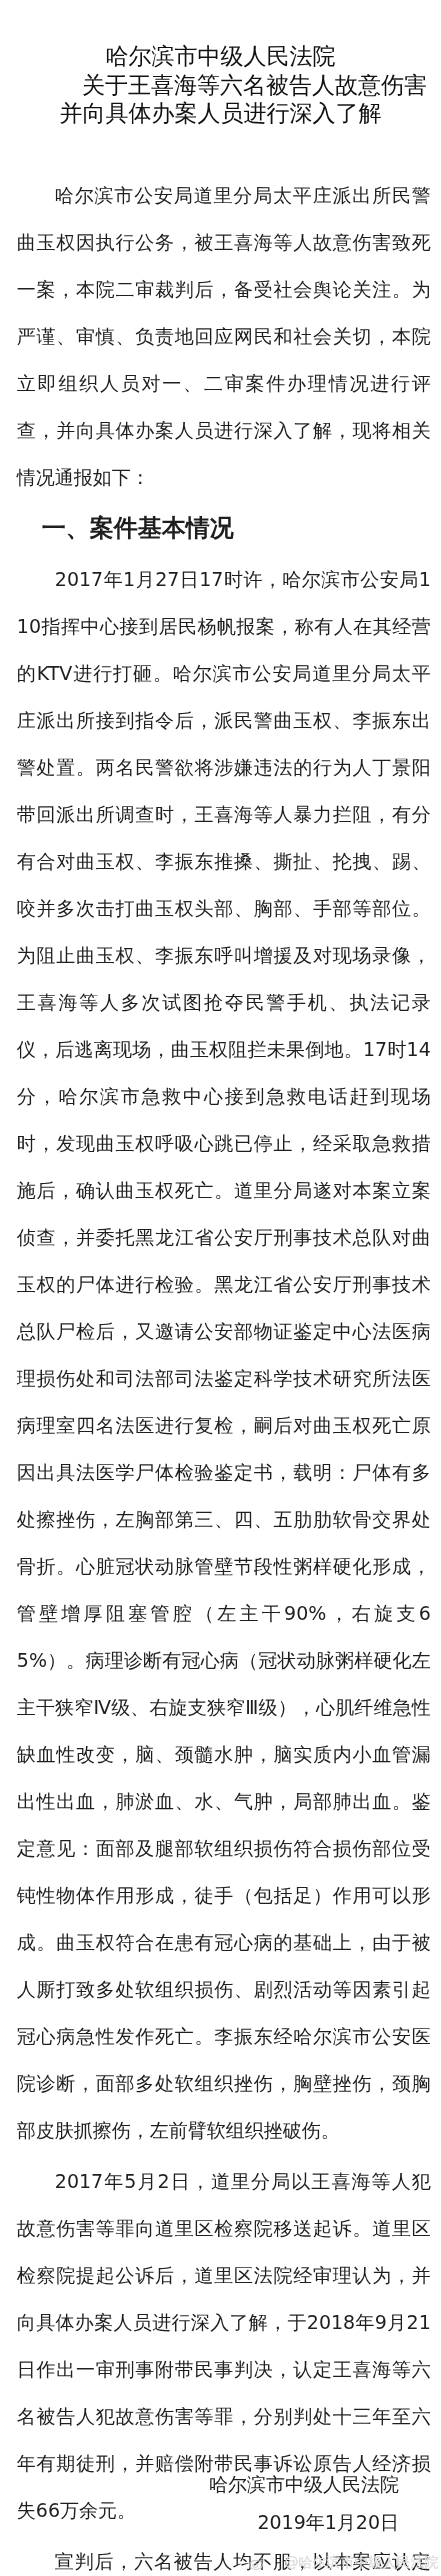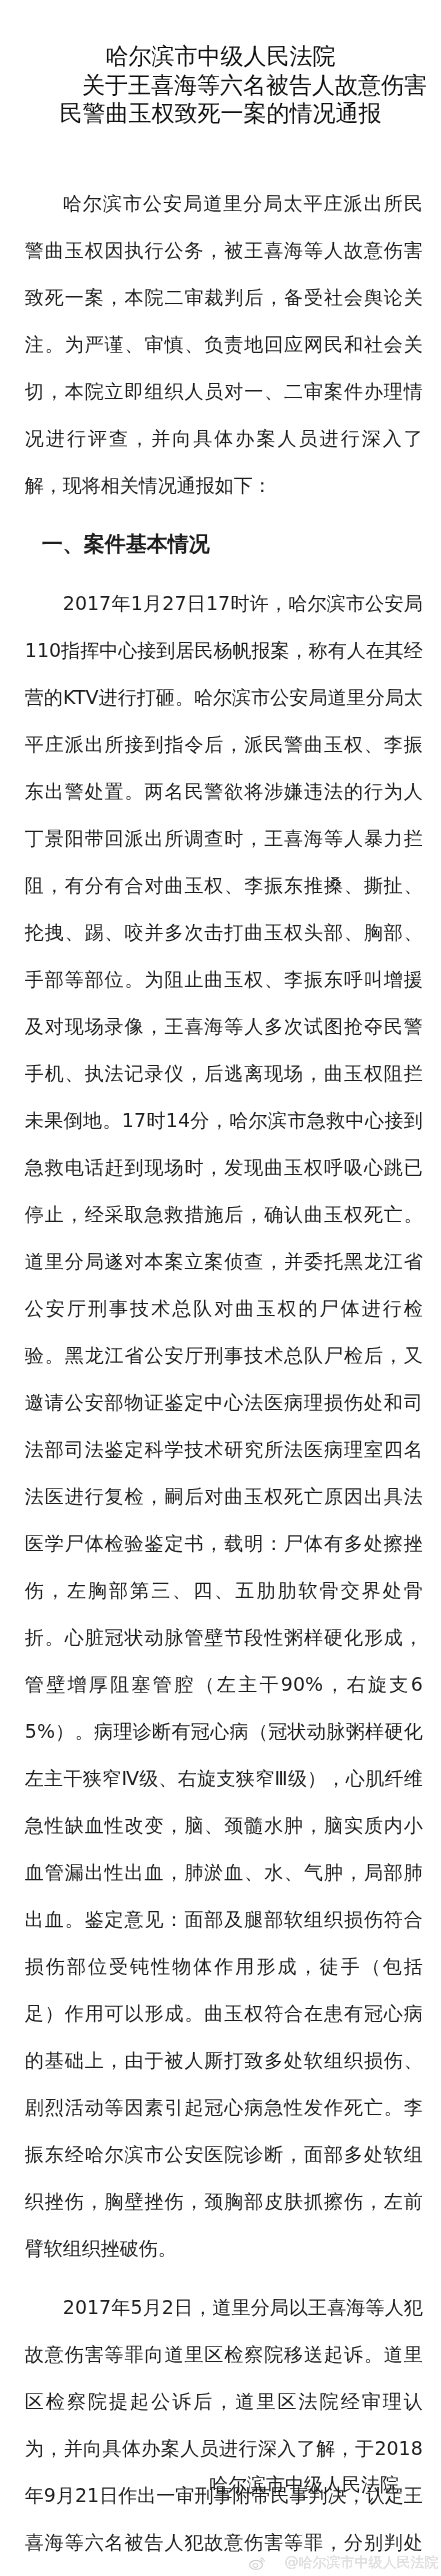--- a/index.html
+++ b/index.html
@@ -2,46 +2,47 @@
 <html style="font-size:10.2px"><head>
 <meta charset="utf-8">
 <style>
   html, body { margin: 0; padding: 0; background: #ffffff; }
   body { width: 441px; height: 2576px; position: relative; overflow: hidden;
          font-family: "DejaVu Sans", "Liberation Sans", sans-serif; color: #1a1a1a; }
   .title { position: absolute; left: 0; width: 441px; text-align: center;
            font-size: 23px; line-height: 28px; color: #111; letter-spacing: 0px; }
   .body-text { position: absolute; left: 12.8px; width: 422px; font-size: 19px;
                line-height: 47px; color: #1e1e1e; text-align: justify; word-break: break-all; }
-  .para { margin: 12px; text-indent: 2em; }
-  .heading { margin: 0; font-weight: bold; padding-left: 29px; font-size: 21px; }
+  .para { margin: 4px; text-indent: 2em; }
+  .heading { margin: 0; font-weight: bold; padding-left: 29px; font-size: 24px; }
   .sign { position: absolute; right: 42px; text-align: right; font-size: 19px; line-height: 38px; color: #1e1e1e; }
   .watermark { position: absolute; right: 2.6px; bottom: 3.8px; font-size: 14px; color: #e6e6e6;
                text-shadow: 0 0 0.6px #bdbdbd; display: flex; align-items: center; gap: 19px; }
   .weibo-icon { width: 16.6px; height: 14px; }
 </style>
 </head>
 <body>
 
 <div class="title" style="top:42px;">哈尔滨市中级人民法院</div>
 <div class="title" style="top:71px;padding-left:34px;">关于王喜海等六名被告人故意伤害</div>
-<div class="title" style="top:99px;">民警曲玉权致死一案的情况通报</div>
+<div class="title" style="top:99px;">并向具体办案人员进行深入了解</div>
 
 <div class="body-text" style="top:168px;">
   <p class="para">哈尔滨市公安局道里分局太平庄派出所民警曲玉权因执行公务，被王喜海等人故意伤害致死一案，本院二审裁判后，备受社会舆论关注。为严谨、审慎、负责地回应网民和社会关切，本院立即组织人员对一、二审案件办理情况进行评查，并向具体办案人员进行深入了解，现将相关情况通报如下：</p>
 
   <p class="heading">一、案件基本情况</p>
   <p class="para">2017年1月27日17时许，哈尔滨市公安局110指挥中心接到居民杨帆报案，称有人在其经营的KTV进行打砸。哈尔滨市公安局道里分局太平庄派出所接到指令后，派民警曲玉权、李振东出警处置。两名民警欲将涉嫌违法的行为人丁景阳带回派出所调查时，王喜海等人暴力拦阻，有分有合对曲玉权、李振东推搡、撕扯、抡拽、踢、咬并多次击打曲玉权头部、胸部、手部等部位。为阻止曲玉权、李振东呼叫增援及对现场录像，王喜海等人多次试图抢夺民警手机、执法记录仪，后逃离现场，曲玉权阻拦未果倒地。17时14分，哈尔滨市急救中心接到急救电话赶到现场时，发现曲玉权呼吸心跳已停止，经采取急救措施后，确认曲玉权死亡。道里分局遂对本案立案侦查，并委托黑龙江省公安厅刑事技术总队对曲玉权的尸体进行检验。黑龙江省公安厅刑事技术总队尸检后，又邀请公安部物证鉴定中心法医病理损伤处和司法部司法鉴定科学技术研究所法医病理室四名法医进行复检，嗣后对曲玉权死亡原因出具法医学尸体检验鉴定书，载明：尸体有多处擦挫伤，左胸部第三、四、五肋肋软骨交界处骨折。心脏冠状动脉管壁节段性粥样硬化形成，管壁增厚阻塞管腔（左主干90%，右旋支65%）。病理诊断有冠心病（冠状动脉粥样硬化左主干狭窄Ⅳ级、右旋支狭窄Ⅲ级），心肌纤维急性缺血性改变，脑、颈髓水肿，脑实质内小血管漏出性出血，肺淤血、水、气肿，局部肺出血。鉴定意见：面部及腿部软组织损伤符合损伤部位受钝性物体作用形成，徒手（包括足）作用可以形成。曲玉权符合在患有冠心病的基础上，由于被人厮打致多处软组织损伤、剧烈活动等因素引起冠心病急性发作死亡。李振东经哈尔滨市公安医院诊断，面部多处软组织挫伤，胸壁挫伤，颈胸部皮肤抓擦伤，左前臂软组织挫破伤。</p>
   <p class="para">2017年5月2日，道里分局以王喜海等人犯故意伤害等罪向道里区检察院移送起诉。道里区检察院提起公诉后，道里区法院经审理认为，并向具体办案人员进行深入了解，于2018年9月21日作出一审刑事附带民事判决，认定王喜海等六名被告人犯故意伤害等罪，分别判处十三年至六年有期徒刑，并赔偿附带民事诉讼原告人经济损失66万余元。</p>
   <p class="para">宣判后，六名被告人均不服，以本案应认定为过失致人死亡罪、原判量刑过重为由提出上诉。附带民事诉讼原告人未上诉，检察机关亦未抗诉。</p>
 
 </div>
 
 <div class="sign" style="top:2465px;">
   <div>哈尔滨市中级人民法院</div>
+  <div>2019年1月20日</div>
 </div>
 
 <div class="watermark">
   <svg class="weibo-icon" viewBox="0 0 26 22">
     <ellipse cx="11" cy="14" rx="10" ry="7" fill="none" stroke="#c8c8c8" stroke-width="1.6"></ellipse>
     <ellipse cx="10" cy="15" rx="4" ry="3" fill="none" stroke="#c8c8c8" stroke-width="1.4"></ellipse>
     <path d="M18 3 a6 6 0 0 1 6 6" fill="none" stroke="#c8c8c8" stroke-width="1.6"></path>
     <path d="M18 6 a3 3 0 0 1 3 3" fill="none" stroke="#c8c8c8" stroke-width="1.4"></path>
   </svg>
   <span>@哈尔滨市中级人民法院</span>

